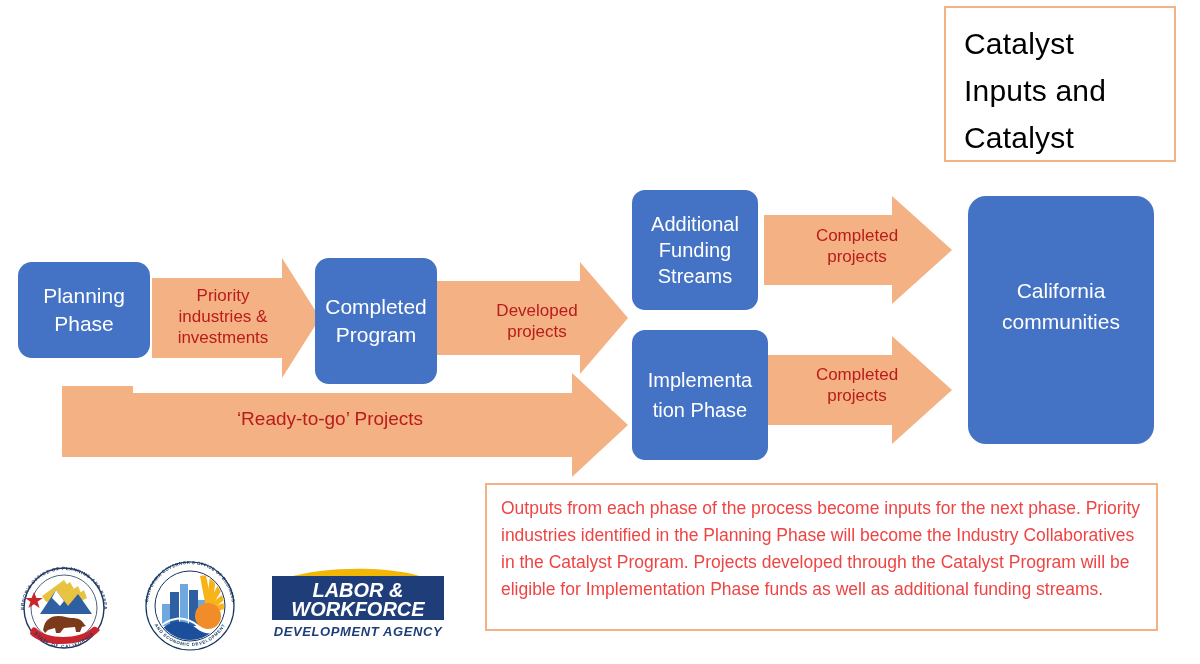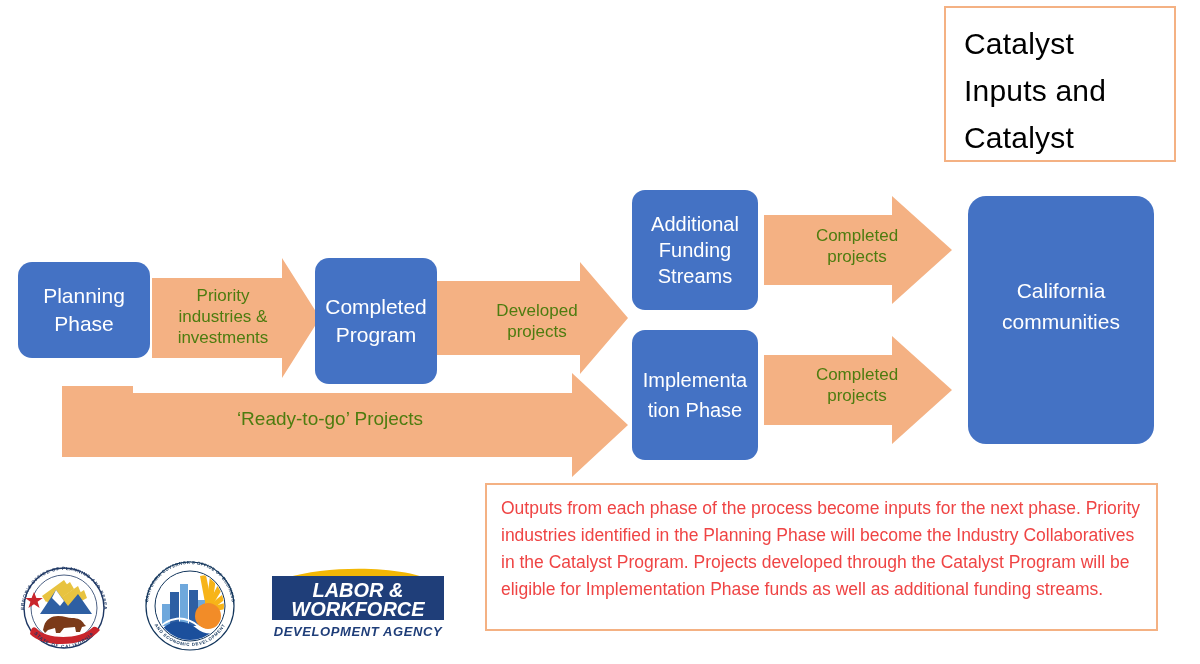--- a/index.html
+++ b/index.html
@@ -53,42 +53,42 @@
   }
   .pbox .txt {
     font-size: 21px;
     line-height: 28px;
     padding: 0 14px;
   }
 
   #box-planning  { left: 18px;  top: 262px; width: 132px; height: 96px; }
   #box-catalyst  { left: 315px; top: 258px; width: 122px; height: 126px; }
   #box-afs       { left: 632px; top: 190px; width: 126px; height: 120px; border-radius: 13px; }
-  #box-impl      { left: 632px; top: 330px; width: 126px; height: 130px; border-radius: 13px; }
+  #box-impl      { left: 632px; top: 330px; width: 136px; height: 130px; border-radius: 13px; }
   #box-cacomm    { left: 968px; top: 196px; width: 186px; height: 248px; border-radius: 18px; }
 
   #box-afs .txt   { font-size: 20px; line-height: 26px; }
   #box-impl .txt  { font-size: 20px; line-height: 30px; }
   #box-cacomm .txt{ font-size: 21px; line-height: 31px; position: relative; top: -14px; }
 
   
   #arrow-layer {
     position: absolute;
     left: 0; top: 0;
     width: 1200px;
     height: 664px;
   }
 
   
   .alabel {
     position: absolute;
     text-align: center;
     font-size: 17px;
     line-height: 21px;
-    color: #4d7c0f;
+    color: #b91c1c;
   }
   #lbl-priority   { left: 160px; top: 285px; width: 126px; }
   #lbl-developed  { left: 470px; top: 300px; width: 134px; }
   #lbl-ready      { left: 170px; top: 408px; width: 320px; font-size: 19px; }
   #lbl-completed1 { left: 790px; top: 225px; width: 134px; }
   #lbl-completed2 { left: 790px; top: 364px; width: 134px; }
 
   
   .note-box {
     position: absolute;

